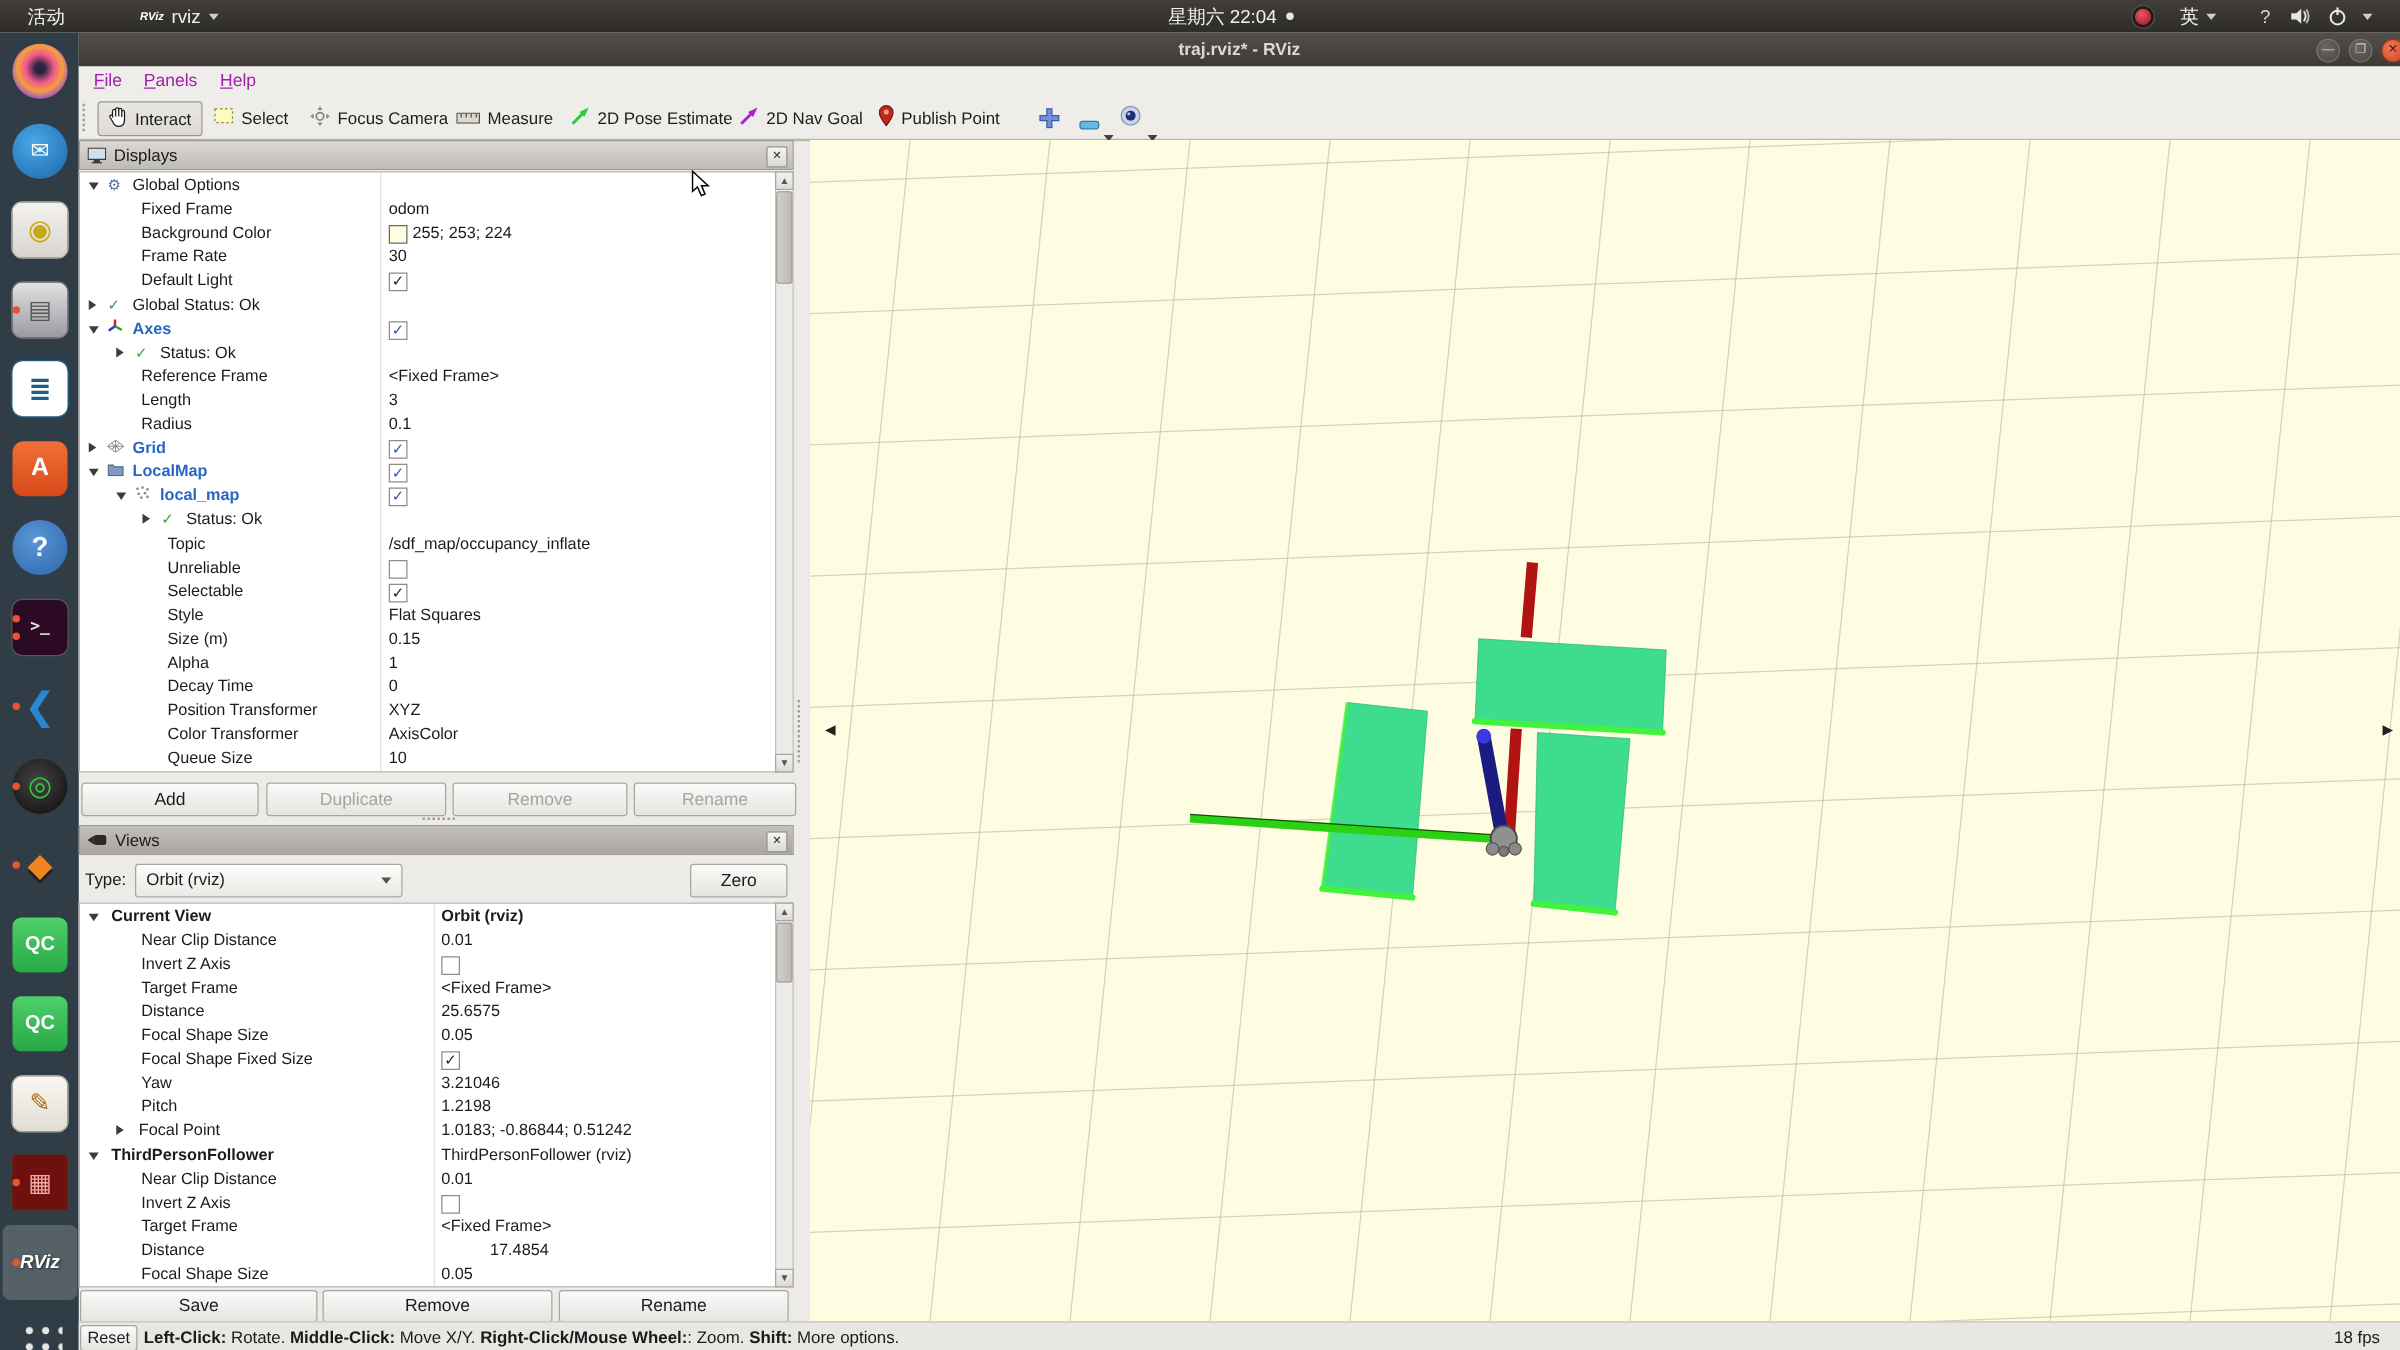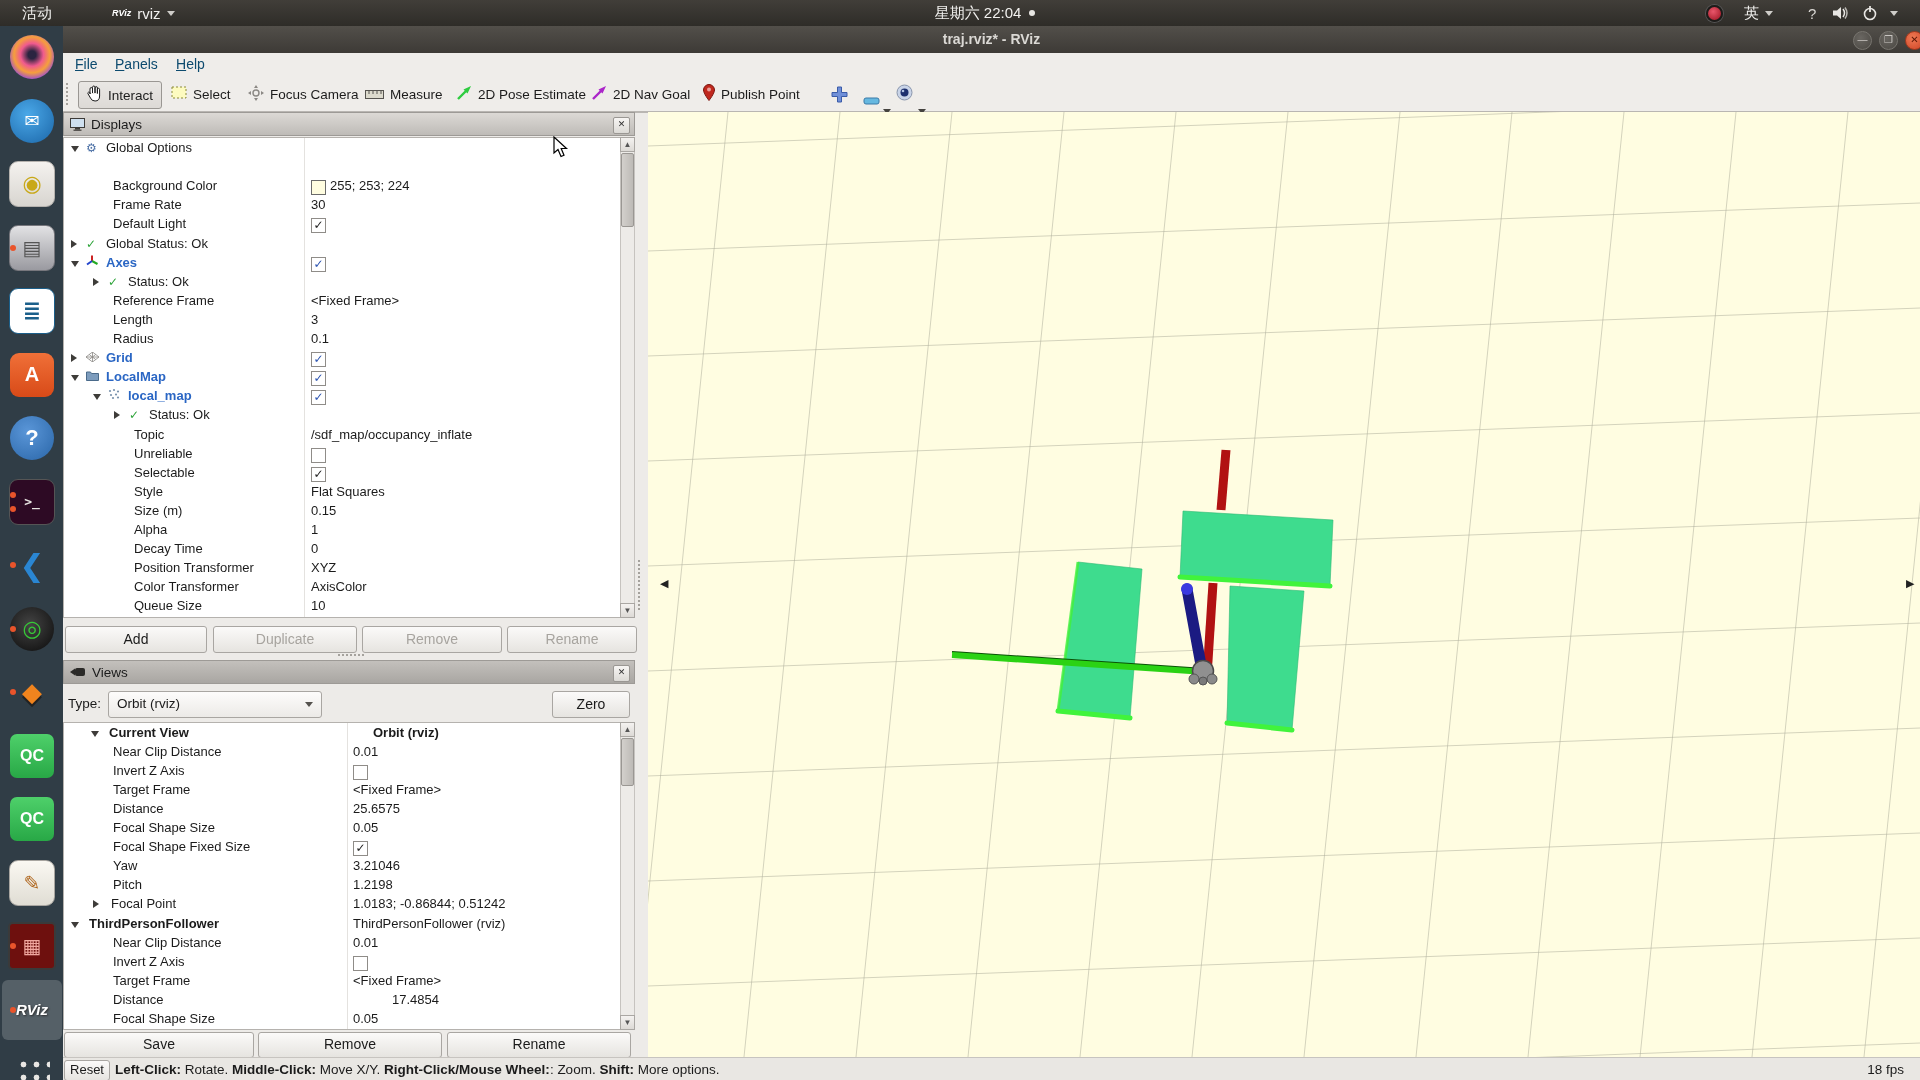--- a/index.html
+++ b/index.html
@@ -19,21 +19,21 @@
   #titlebar{left:63px;top:26px;width:1857px;height:27px;
             background:linear-gradient(#524f4a,#3d3a36);border-bottom:1px solid #23211e;}
   #title-text{position:absolute;left:0;right:0;top:5px;text-align:center;font-weight:bold;
               font-size:14px;color:#dbd9d5;}
   .winbtn{position:absolute;top:5px;width:17px;height:17px;border-radius:50%;
           background:radial-gradient(circle at 40% 35%,#6a6762,#4a4742);border:1px solid #78756f;
           color:#c9c6c2;font-size:10px;line-height:15px;text-align:center;}
   .winbtn.close{background:radial-gradient(circle at 40% 35%,#ef7a54,#cf4426);border-color:#a33a1e;color:#5e1505;}
   
   #menubar{left:63px;top:53px;width:1857px;height:26px;background:#efedea;}
-  .menu-item{position:absolute;top:3px;font-size:14px;color:#0c4a6e;}
+  .menu-item{position:absolute;top:3px;font-size:14px;color:#a21caf;}
   .menu-item u{text-decoration:underline;}
   #toolbarbar{left:63px;top:79px;width:1857px;height:32px;background:#efedea;border-bottom:2px solid #b9b6b2;}
   .tool{position:absolute;top:2px;height:26px;display:flex;align-items:center;gap:6px;font-size:13.5px;color:#1c1c1c;}
   .tool.active{background:linear-gradient(#e9e7e4,#dddad6);border:1px solid #9a9793;border-radius:3px;padding:0 8px;}
   .dotted-v{border-left:2px dotted #a5a29d;}
   .dotted-h{border-top:2px dotted #a5a29d;}
   
   .panel-header{position:absolute;left:63px;width:572px;height:24px;
       background:linear-gradient(#dcd9d5,#bebbb7);border:1px solid #9d9a96;box-sizing:border-box;
       font-size:13.5px;color:#1b1b1b;display:flex;align-items:center;}
@@ -285,20 +285,24 @@
   </div>
   <div id="displays-tree" class="treebox" style="top:137px;height:481px;">
     <div class="tsep" style="left:240px;"></div>
   <div class="trow" style="top: 1px;">
         <span class="arr-d" style="left: 7px;"></span>
         <span style="left: 22px;">
           <span style="font-size:12px;color:#4a6fa5;">⚙</span>
         </span>
         <span style="left: 42px;">Global Options</span>
       </div>
+      <div class="trow" style="top: 20.1px;">
+        <span style="left: 49px;">Fixed Frame</span>
+        <span style="left: 247px;">odom</span>
+      </div>
       <div class="trow" style="top: 39.2px;">
         <span style="left: 49px;">Background Color</span>
         <span class="swatch" style="left: 247px; background: rgb(255, 253, 224);"></span>
         <span style="left: 266px;">255; 253; 224</span>
       </div>
       <div class="trow" style="top: 58.3px;">
         <span style="left: 49px;">Frame Rate</span>
         <span style="left: 247px;">30</span>
       </div>
       <div class="trow" style="top: 77.4px;">
@@ -444,21 +448,21 @@
     <span class="xbtn">✕</span>
   </div>
   <div class="abs" style="left:68px;top:696px;font-size:13.5px;color:#1b1b1b;">Type:</div>
   <div class="combo" style="left:108px;top:691px;width:212px;height:25px;">
     <span style="position:absolute;left:8px;top:4px;">Orbit (rviz)</span>
     <span class="abs" style="right:8px;top:10px;width:0;height:0;border-left:4px solid transparent;border-right:4px solid transparent;border-top:5px solid #55524e;"></span>
   </div>
   <div class="btn" style="left:552px;top:691px;width:76px;height:25px;line-height:24px;">Zero</div>
   <div id="views-tree" class="treebox" style="top:722px;height:308px;">
     <div class="tsep" style="left:283px;"></div>
-  <div class="trow" style="top: 1px; margin-left: 20px;">
+  <div class="trow" style="top: 1px;">
         <span class="arr-d" style="left: 7px;"></span>
         <span style="left: 25px; font-weight: bold;">Current View</span>
         <span style="left: 289px; font-weight: bold;">Orbit (rviz)</span>
       </div>
       <div class="trow" style="top: 20.05px;">
         <span style="left: 49px;">Near Clip Distance</span>
         <span style="left: 289px;">0.01</span>
       </div>
       <div class="trow" style="top: 39.1px;">
         <span style="left: 49px;">Invert Z Axis</span>

